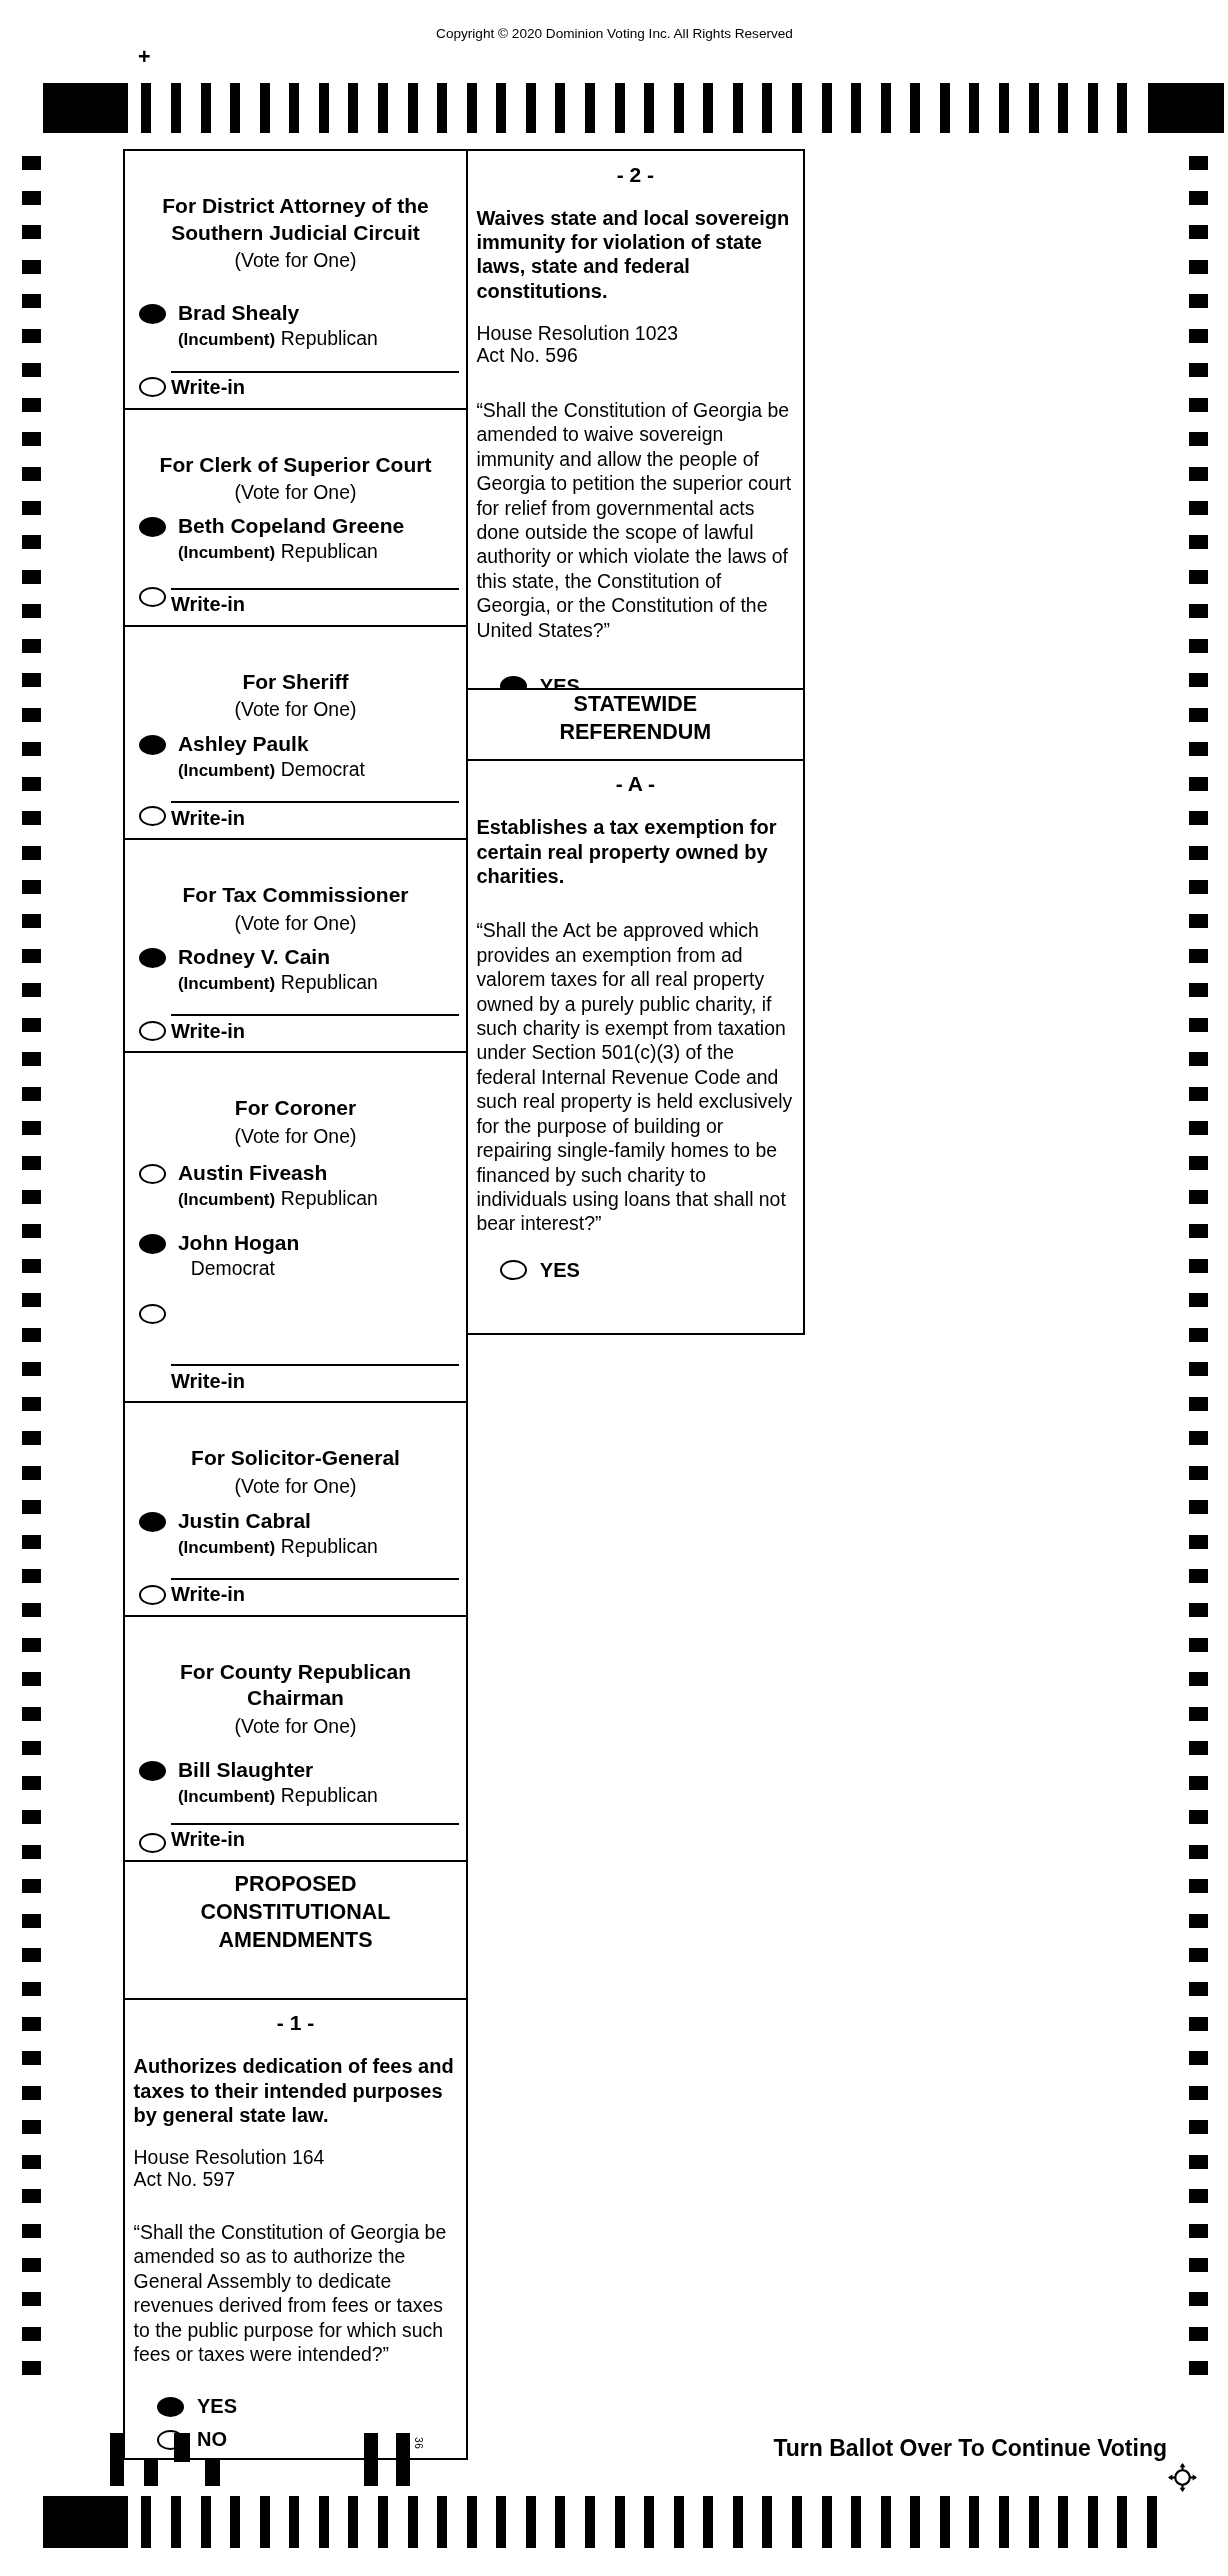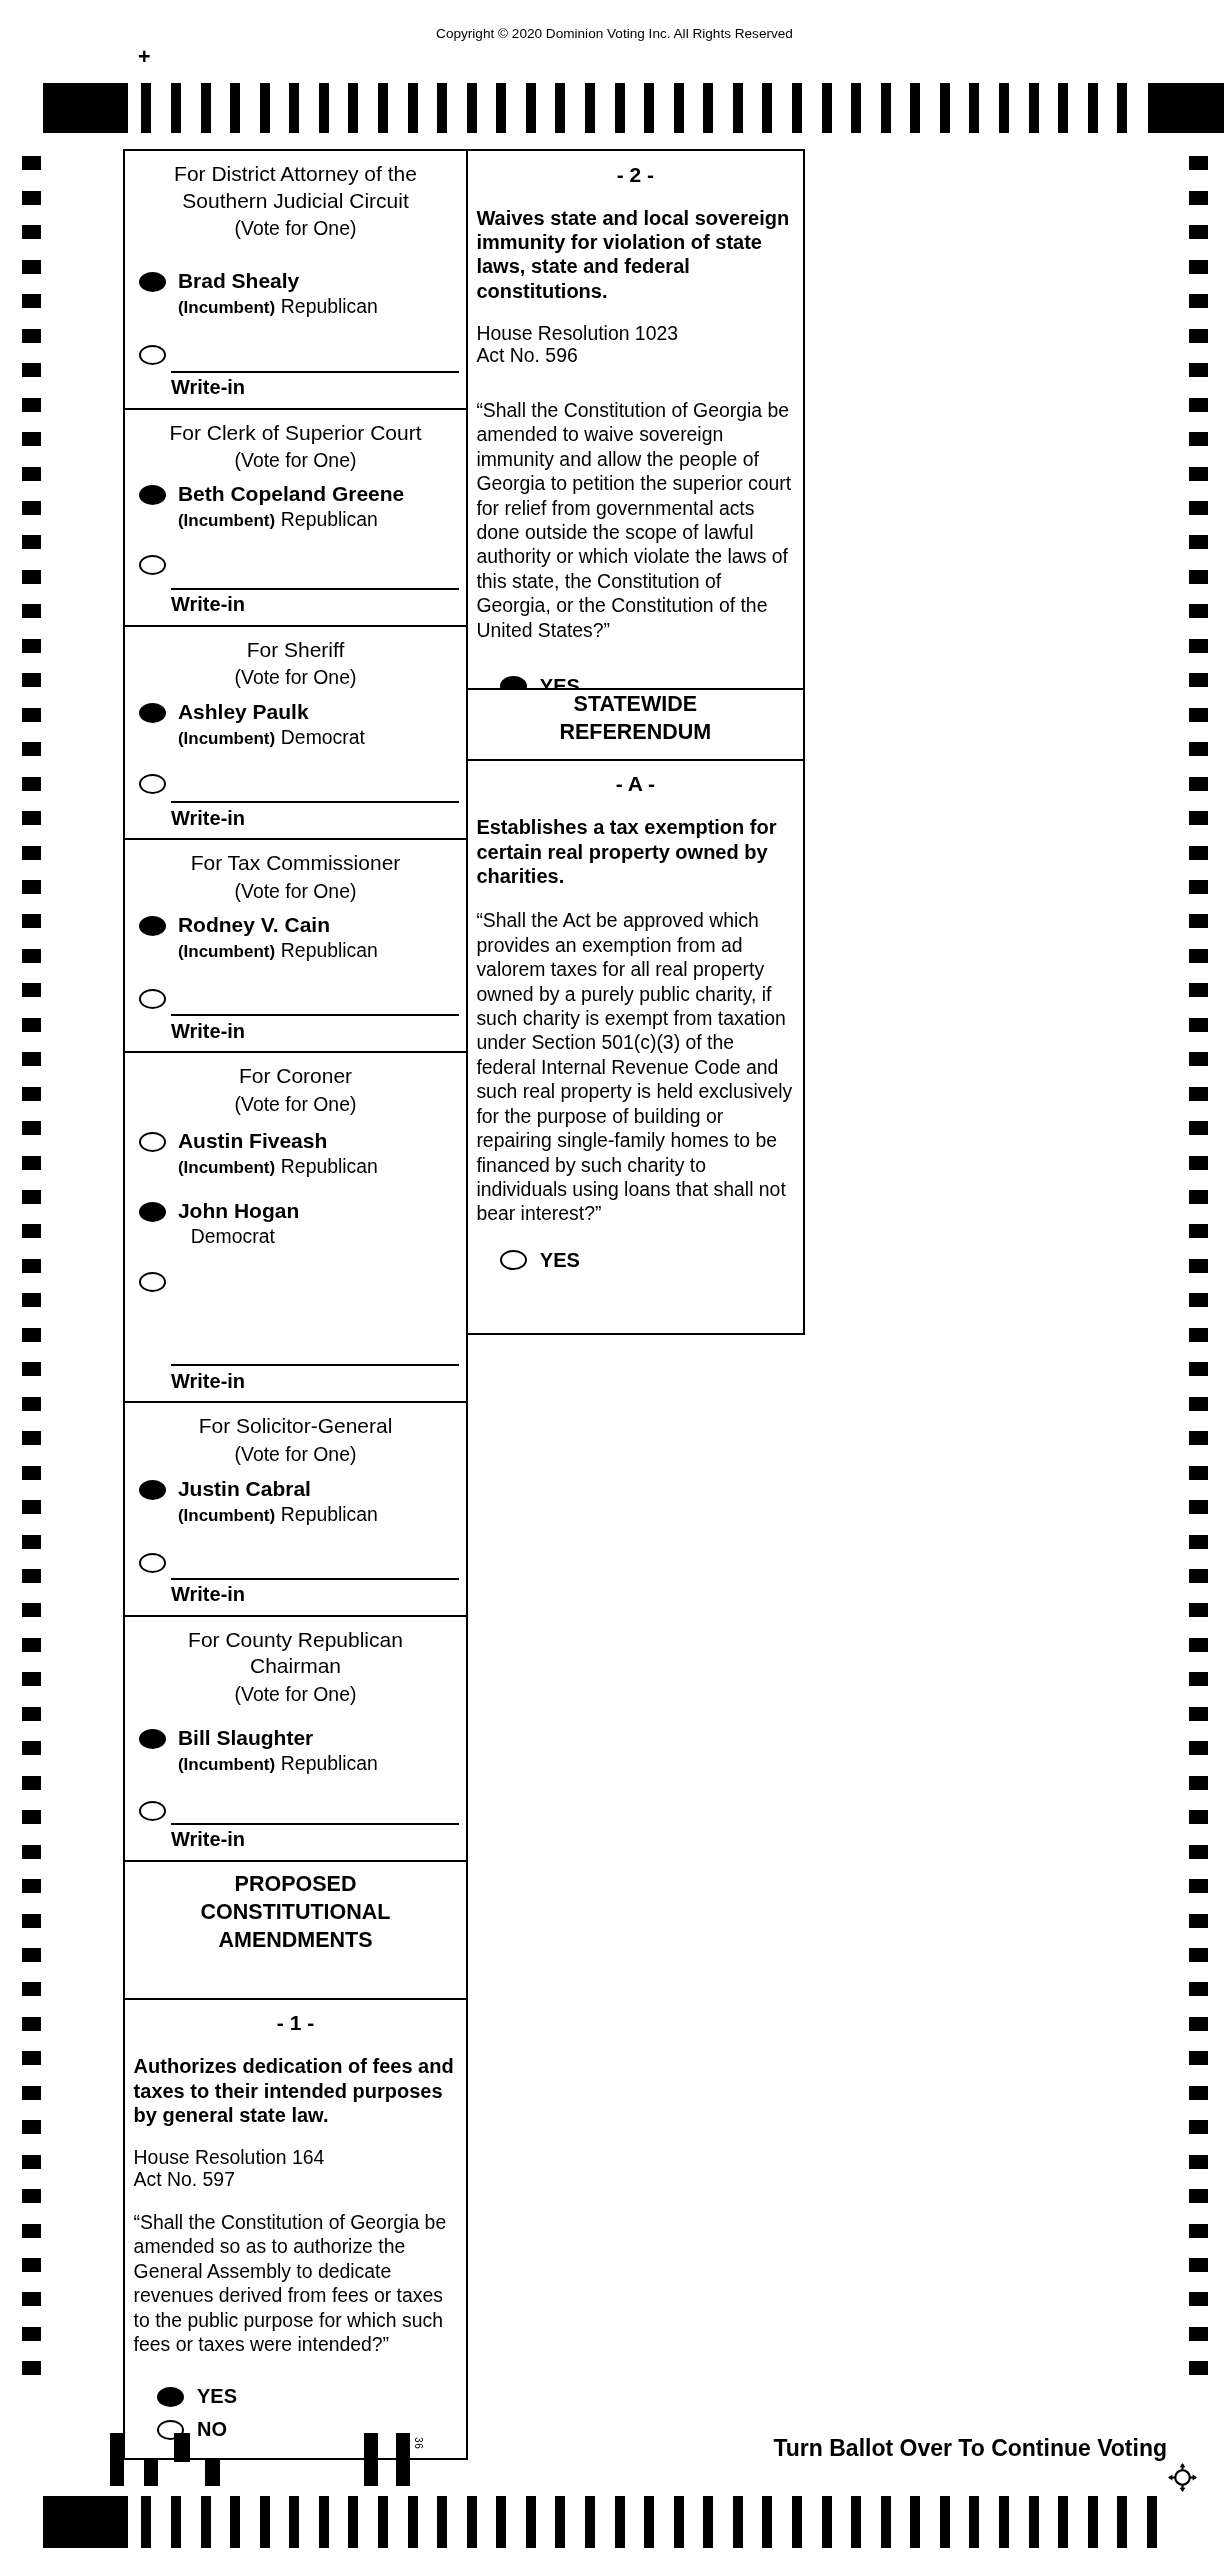--- a/index.html
+++ b/index.html
@@ -6,37 +6,37 @@
   .page{position:relative;width:1229px;height:2576px;background:#fff;color:#000;
         font-family:"Liberation Sans",sans-serif;overflow:hidden;}
   .mark{position:absolute;background:#000;}
   .copyright{position:absolute;top:26px;left:0;right:0;text-align:center;font-size:13.6px;}
   .plus{position:absolute;left:138px;top:45px;font-size:21.5px;font-weight:bold;}
   .cols{position:absolute;left:123px;top:149px;display:flex;align-items:flex-start;}
   .col-l{width:345px;}
   .col-r{width:339px;margin-left:-2.2px;}
   .box{position:relative;border:2.2px solid #000;box-sizing:border-box;background:#fff;overflow:hidden;}
   .box+.box{margin-top:-2.2px;}
-  .c-title{font-weight:normal;font-size:21px;line-height:26.6px;text-align:center;white-space:pre-line;padding-top:10px;}
+  .c-title{font-weight:bold;font-size:21px;line-height:26.6px;text-align:center;white-space:pre-line;padding-top:10px;margin-top:32px;}
   .c-vote{font-size:19.4px;line-height:23px;text-align:center;margin-top:2.9px;}
   .cand{display:flex;align-items:flex-start;padding-left:14.4px;}
   .bubble{flex:0 0 auto;width:27px;height:20px;border:2.2px solid #000;border-radius:50%;box-sizing:border-box;background:#fff;}
   .bubble.filled{background:#000;}
   .cand .bubble{margin-top:2.9px;margin-right:11.5px;}
   .cand-name{display:block;font-weight:bold;font-size:21px;line-height:24px;}
   .cand-sub{display:block;font-size:19.4px;line-height:22px;margin-top:2.2px;}
   .inc{font-weight:bold;font-size:17px;margin-right:5.7px;}
   .writein{position:absolute;left:46px;right:7.2px;bottom:8.6px;}
   .wline{border-top:2.2px solid #000;margin-bottom:3.6px;}
   .wlabel{font-weight:bold;font-size:20px;}
   .sec-title{font-weight:bold;font-size:21.5px;line-height:28px;text-align:center;white-space:pre-line;padding-top:8.6px;}
   .m-num{font-weight:bold;font-size:21px;line-height:24.4px;text-align:center;padding-top:11.5px;}
   .m-sum{font-weight:bold;font-size:20px;line-height:24.4px;padding:0 8.6px;margin-top:18.7px;}
   .m-ref{font-size:19.4px;line-height:22px;padding:0 8.6px;margin-top:18.7px;white-space:pre-line;}
-  .m-q{font-size:19.4px;line-height:24.4px;padding:0 8.6px;margin-top:20px;}
+  .m-q{font-size:19.4px;line-height:24.4px;padding:0 8.6px;margin-top:30px;}
   .m-choice{display:flex;align-items:center;padding-left:32px;}
   .m-choice .bubble{margin-right:13px;}
   .m-label{font-weight:bold;font-size:20px;}
   .turnover{position:absolute;right:62px;top:2435px;font-weight:bold;font-size:23px;}
   .bclabel{position:absolute;left:413px;top:2437px;font-size:10px;writing-mode:vertical-rl;letter-spacing:0.7px;}
   .rotate-icon{position:absolute;left:1168px;top:2463px;}
 </style>
 </head>
 <body>
 

